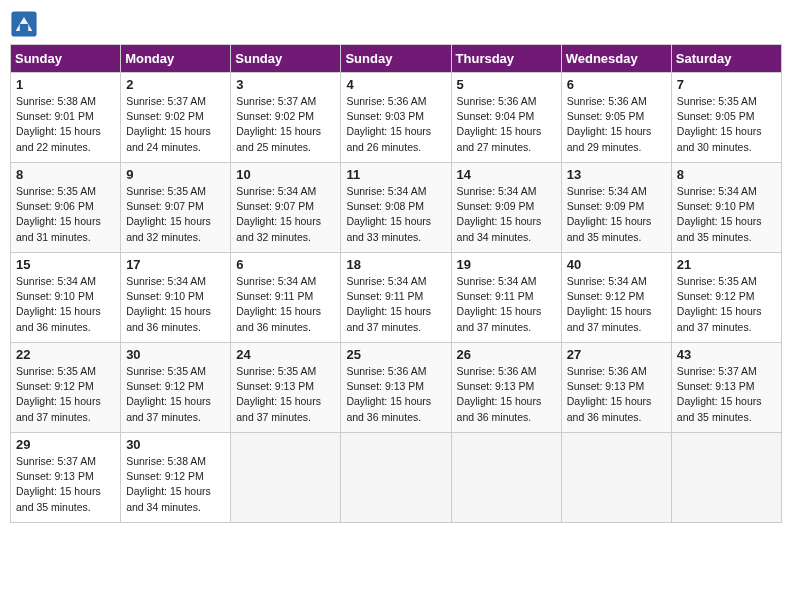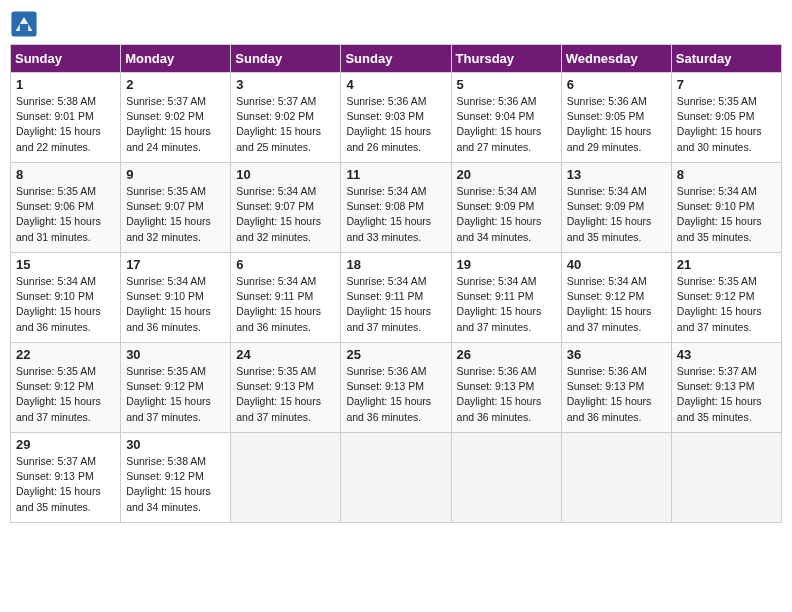--- a/index.html
+++ b/index.html
@@ -157,21 +157,21 @@
         </td>
         <td>
           <span class="day-num">10</span>
           <div class="day-info">Sunrise: 5:34 AM<br>Sunset: 9:07 PM<br>Daylight: 15 hours and 32 minutes.</div>
         </td>
         <td>
           <span class="day-num">11</span>
           <div class="day-info">Sunrise: 5:34 AM<br>Sunset: 9:08 PM<br>Daylight: 15 hours and 33 minutes.</div>
         </td>
         <td>
-          <span class="day-num">20</span>
+          <span class="day-num">14</span>
           <div class="day-info">Sunrise: 5:34 AM<br>Sunset: 9:09 PM<br>Daylight: 15 hours and 34 minutes.</div>
         </td>
         <td>
           <span class="day-num">13</span>
           <div class="day-info">Sunrise: 5:34 AM<br>Sunset: 9:09 PM<br>Daylight: 15 hours and 35 minutes.</div>
         </td>
         <td>
           <span class="day-num">8</span>
           <div class="day-info">Sunrise: 5:34 AM<br>Sunset: 9:10 PM<br>Daylight: 15 hours and 35 minutes.</div>
         </td>
@@ -221,21 +221,21 @@
         </td>
         <td>
           <span class="day-num">25</span>
           <div class="day-info">Sunrise: 5:36 AM<br>Sunset: 9:13 PM<br>Daylight: 15 hours and 36 minutes.</div>
         </td>
         <td>
           <span class="day-num">26</span>
           <div class="day-info">Sunrise: 5:36 AM<br>Sunset: 9:13 PM<br>Daylight: 15 hours and 36 minutes.</div>
         </td>
         <td>
-          <span class="day-num">36</span>
+          <span class="day-num">27</span>
           <div class="day-info">Sunrise: 5:36 AM<br>Sunset: 9:13 PM<br>Daylight: 15 hours and 36 minutes.</div>
         </td>
         <td>
           <span class="day-num">43</span>
           <div class="day-info">Sunrise: 5:37 AM<br>Sunset: 9:13 PM<br>Daylight: 15 hours and 35 minutes.</div>
         </td>
       </tr>
       <tr>
         <td>
           <span class="day-num">29</span>

